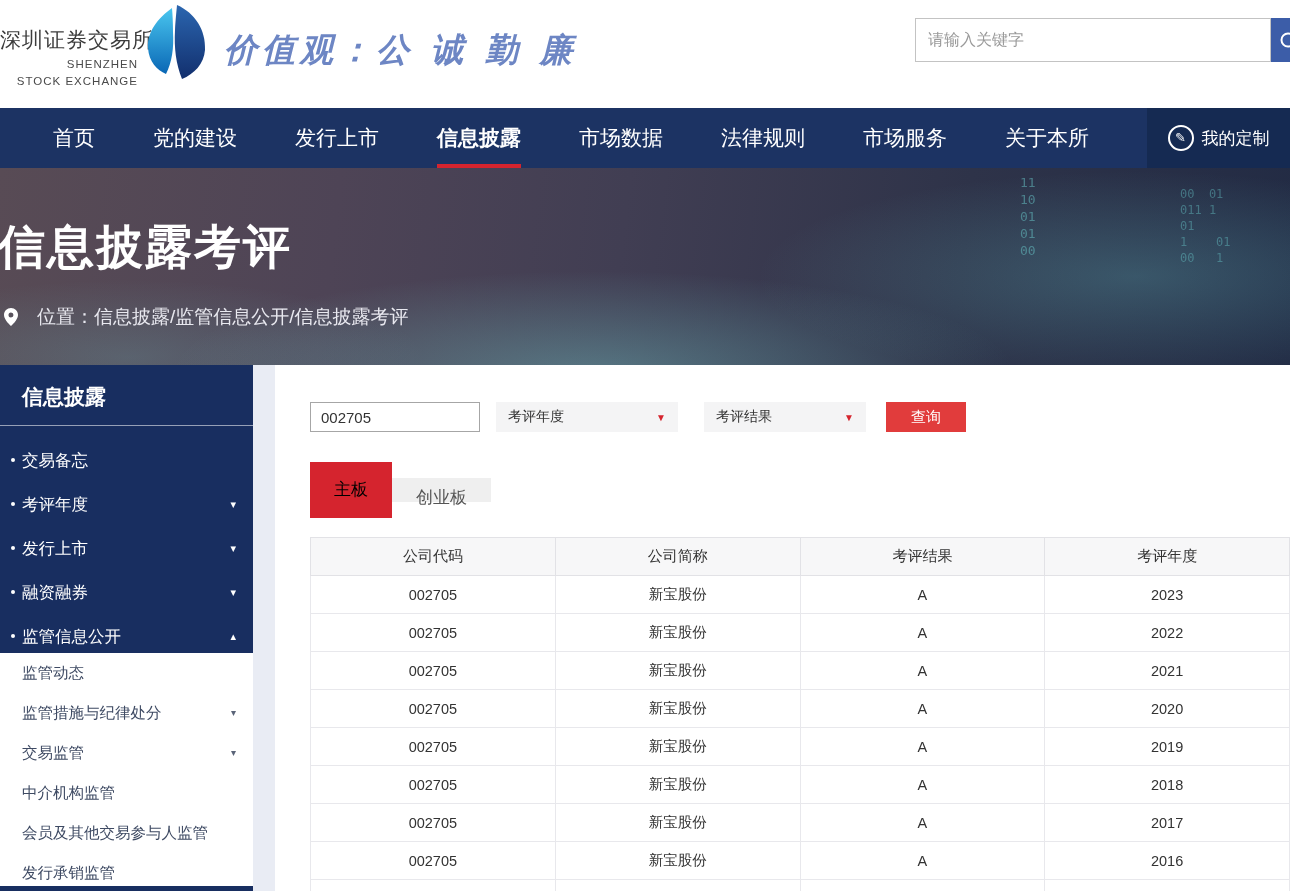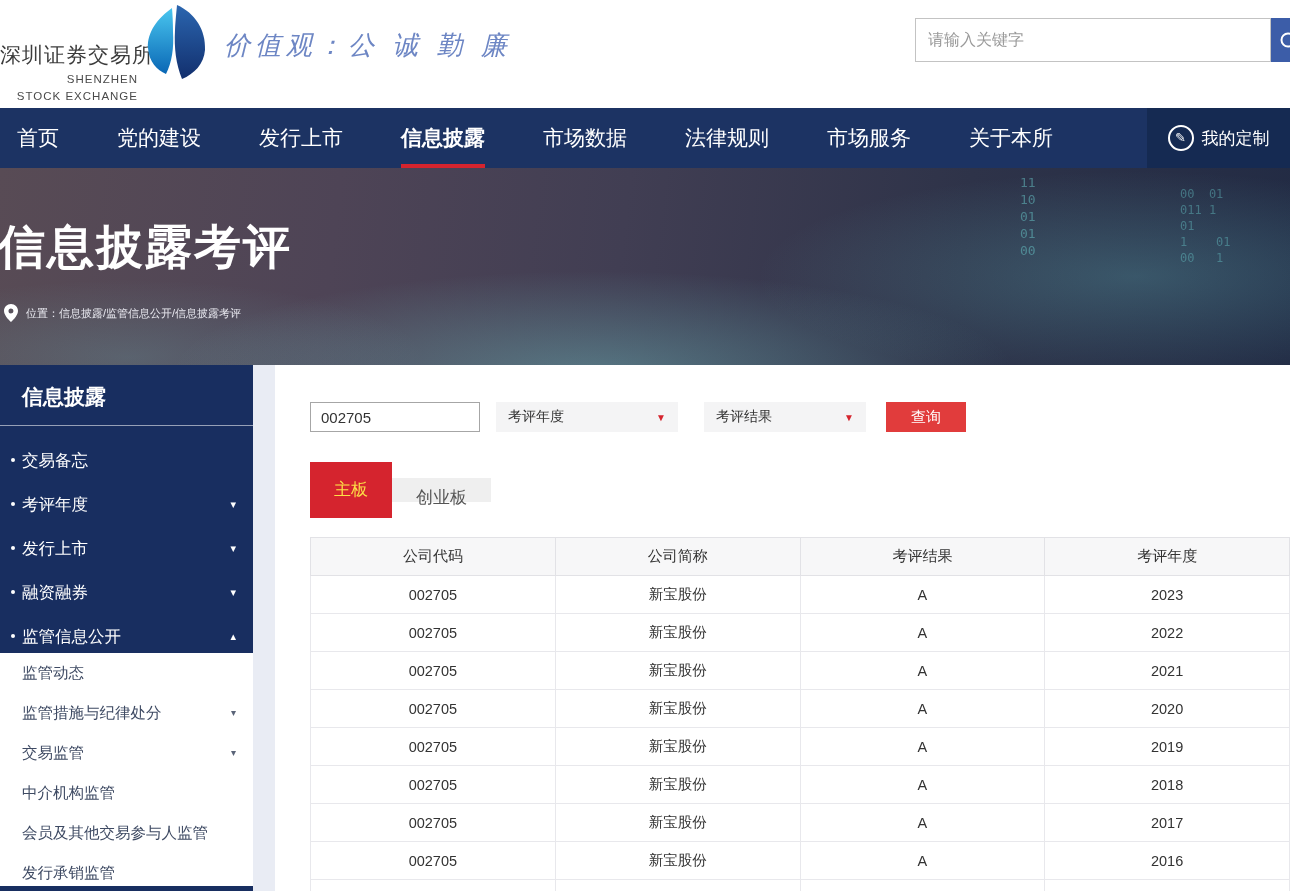--- a/index.html
+++ b/index.html
@@ -2,53 +2,53 @@
 <html><head>
 <meta charset="utf-8">
 <style>
   * { margin:0; padding:0; box-sizing:border-box; }
   html,body { width:1290px; height:891px; }
   body { font-family:"Liberation Sans","DejaVu Sans",sans-serif; background:#fff; position:relative; overflow:hidden; }
   #page { position:absolute; left:0; top:0; width:1290px; height:891px; overflow:hidden; }
 
   
   .top-header { position:absolute; left:0; top:0; width:1290px; height:108px; background:#fff; }
-  .logo-text { position:absolute; left:0; top:41px; width:138px; text-align:right; cursor:pointer; }
+  .logo-text { position:absolute; left:0; top:26px; width:138px; text-align:right; cursor:pointer; }
   .logo-cn { font-size:21px; color:#3c3c3c; letter-spacing:1px; white-space:nowrap; }
   .logo-en { font-size:11.5px; color:#4a4a4a; letter-spacing:1px; line-height:14px; margin-top:3px; }
   .logo-mark { position:absolute; left:144px; top:4px; width:62px; height:76px; }
-  .slogan { position:absolute; left:224px; top:28px; font-family:"DejaVu Serif","Liberation Serif",serif; font-style:italic; font-weight:normal; font-size:26px; color:#6d86c4; letter-spacing:5px; white-space:nowrap; }
+  .slogan { position:absolute; left:224px; top:28px; font-family:"DejaVu Serif","Liberation Serif",serif; font-style:italic; font-weight:bold; font-size:33px; color:#6d86c4; letter-spacing:5px; white-space:nowrap; }
   .top-search { position:absolute; left:915px; top:18px; width:356px; height:44px; border:1px solid #c3c3c3; background:#fff; }
   .top-search input { width:100%; height:100%; border:none; outline:none; padding:0 12px; font-size:16px; color:#3b82f6; font-family:inherit; }
   .top-search input::placeholder { color:#9a9a9a; }
   .top-search-btn { position:absolute; left:1271px; top:18px; width:19px; height:44px; background:#3c5da8; overflow:hidden; cursor:pointer; }
   .top-search-btn svg { position:absolute; left:8px; top:13px; }
 
   
   .main-nav { position:absolute; left:0; top:108px; width:1290px; height:60px; background:#1c3363; }
-  .main-nav ul { list-style:none; display:flex; padding-left:17px; }
+  .main-nav ul { list-style:none; display:flex; padding-left:17px;margin-left:36px; }
   .main-nav li { position:relative; color:#fff; font-size:21px; line-height:60px; margin-right:58px; white-space:nowrap; cursor:pointer; }
   .main-nav li.active { font-weight:bold; }
   .main-nav li.active::after { content:""; position:absolute; left:0; right:0; bottom:0; height:4px; background:#d5242e; }
   .my-custom { position:absolute; right:0; top:0; width:143px; height:60px; background:#152a52; display:flex; align-items:center; justify-content:center; gap:8px; cursor:pointer; }
   .my-custom .cicon { width:26px; height:26px; border:2px solid #fff; border-radius:50%; color:#fff; font-size:13px; line-height:22px; text-align:center; }
   .my-custom .ctext { color:#fff; font-size:17px; }
 
   
   .banner { position:absolute; left:0; top:168px; width:1290px; height:197px; overflow:hidden;
     background:
       radial-gradient(ellipse 620px 150px at 46% 104%, rgba(126,222,219,0.35), transparent 68%),
       radial-gradient(ellipse 540px 150px at 88% 55%, rgba(104,190,196,0.28), transparent 70%),
       radial-gradient(ellipse 420px 110px at 10% 96%, rgba(116,205,210,0.20), transparent 70%),
       linear-gradient(97deg, #584b55 0%, #4e4456 26%, #413e53 48%, #2e3349 74%, #222b44 100%);
   }
   .banner::before { content:"11\A 10\A 01\A 01\A 00"; position:absolute; left:1020px; top:6px; white-space:pre; font-family:"DejaVu Sans Mono",monospace; font-size:13px; line-height:17px; color:rgba(110,215,215,0.45); }
   .banner::after { content:"00  01\A 011 1\A 01\A 1    01\A 00   1"; position:absolute; left:1180px; top:18px; white-space:pre; font-family:"DejaVu Sans Mono",monospace; font-size:12px; line-height:16px; color:rgba(110,215,215,0.38); }
   .banner h1 { position:absolute; left:-2px; top:48px; color:#fff; font-size:47px; font-weight:600; letter-spacing:2px; white-space:nowrap; }
-  .breadcrumb { position:absolute; left:4px; top:136px; display:flex; align-items:center; gap:8px; color:#e9e9f0; font-size:11px; }
+  .breadcrumb { position:absolute; left:4px; top:136px; display:flex; align-items:center; gap:19px; color:#e9e9f0; font-size:19px; }
 
   
   .sidebar-navy { position:absolute; left:0; top:365px; width:253px; height:288px; background:#182e60; }
   .sidebar-title { padding:18px 0 14px 22px; color:#fff; font-size:21px; font-weight:bold; border-bottom:1px solid rgba(255,255,255,0.55); }
   .side-list { list-style:none; margin-top:12px; }
   .side-list li { position:relative; height:44px; line-height:44px; padding-left:22px; color:#fff; font-size:16.5px; cursor:pointer; white-space:nowrap; }
   .side-list li::before { content:""; position:absolute; left:11px; top:20px; width:4px; height:4px; border-radius:50%; background:#fff; }
   .side-list .arr { position:absolute; right:17px; top:0; font-size:11px; color:#fff; }
   .sidebar-sub { position:absolute; left:0; top:653px; width:253px; height:238px; background:#fff; }
   .sub-list { list-style:none; }
@@ -60,21 +60,21 @@
   
   .main { position:absolute; left:275px; top:365px; width:1015px; height:526px; background:#fff; }
   .code-input { position:absolute; left:35px; top:37px; width:170px; height:30px; border:1px solid #a6a6a6; font-size:15px; color:#333; padding:0 10px; outline:none; font-family:inherit; }
   .dropdown { position:absolute; top:37px; height:30px; background:#f4f4f5; display:flex; align-items:center; justify-content:space-between; padding:0 12px; cursor:pointer; }
   .dropdown .dd-label { font-size:14px; color:#333; }
   .dropdown .dd-arrow { font-size:10px; color:#d5242e; }
   .dd-year { left:221px; width:182px; }
   .dd-result { left:429px; width:162px; }
   .query-btn { position:absolute; left:611px; top:37px; width:80px; height:30px; background:#e13c3c; color:#fff; font-size:15px; border:none; cursor:pointer; font-family:inherit; }
 
-  .tab-main { position:absolute; left:35px; top:97px; width:82px; height:56px; background:#d5242e; color:#fde047; font-size:17px; text-align:center; line-height:56px; cursor:pointer; }
+  .tab-main { position:absolute; left:35px; top:97px; width:82px; height:56px; background:#d5242e; color:#000000; font-size:17px; text-align:center; line-height:56px; cursor:pointer; }
   .tab-gem { position:absolute; left:117px; top:113px; width:99px; height:24px; background:#efefef; color:#555; font-size:17px; text-align:center; line-height:40px; cursor:pointer; }
 
   .result-table { position:absolute; left:35px; top:172px; width:980px; border-collapse:collapse; table-layout:fixed; }
   .result-table th { height:38px; background:#f7f7f8; border:1px solid #e2e2e6; font-size:15px; font-weight:normal; color:#333; text-align:center; }
   .result-table td { height:38px; background:#fff; border:1px solid #e8e8ec; font-size:14.5px; color:#333; text-align:center; }
 </style>
 </head>
 <body>
 
 <div id="page">

